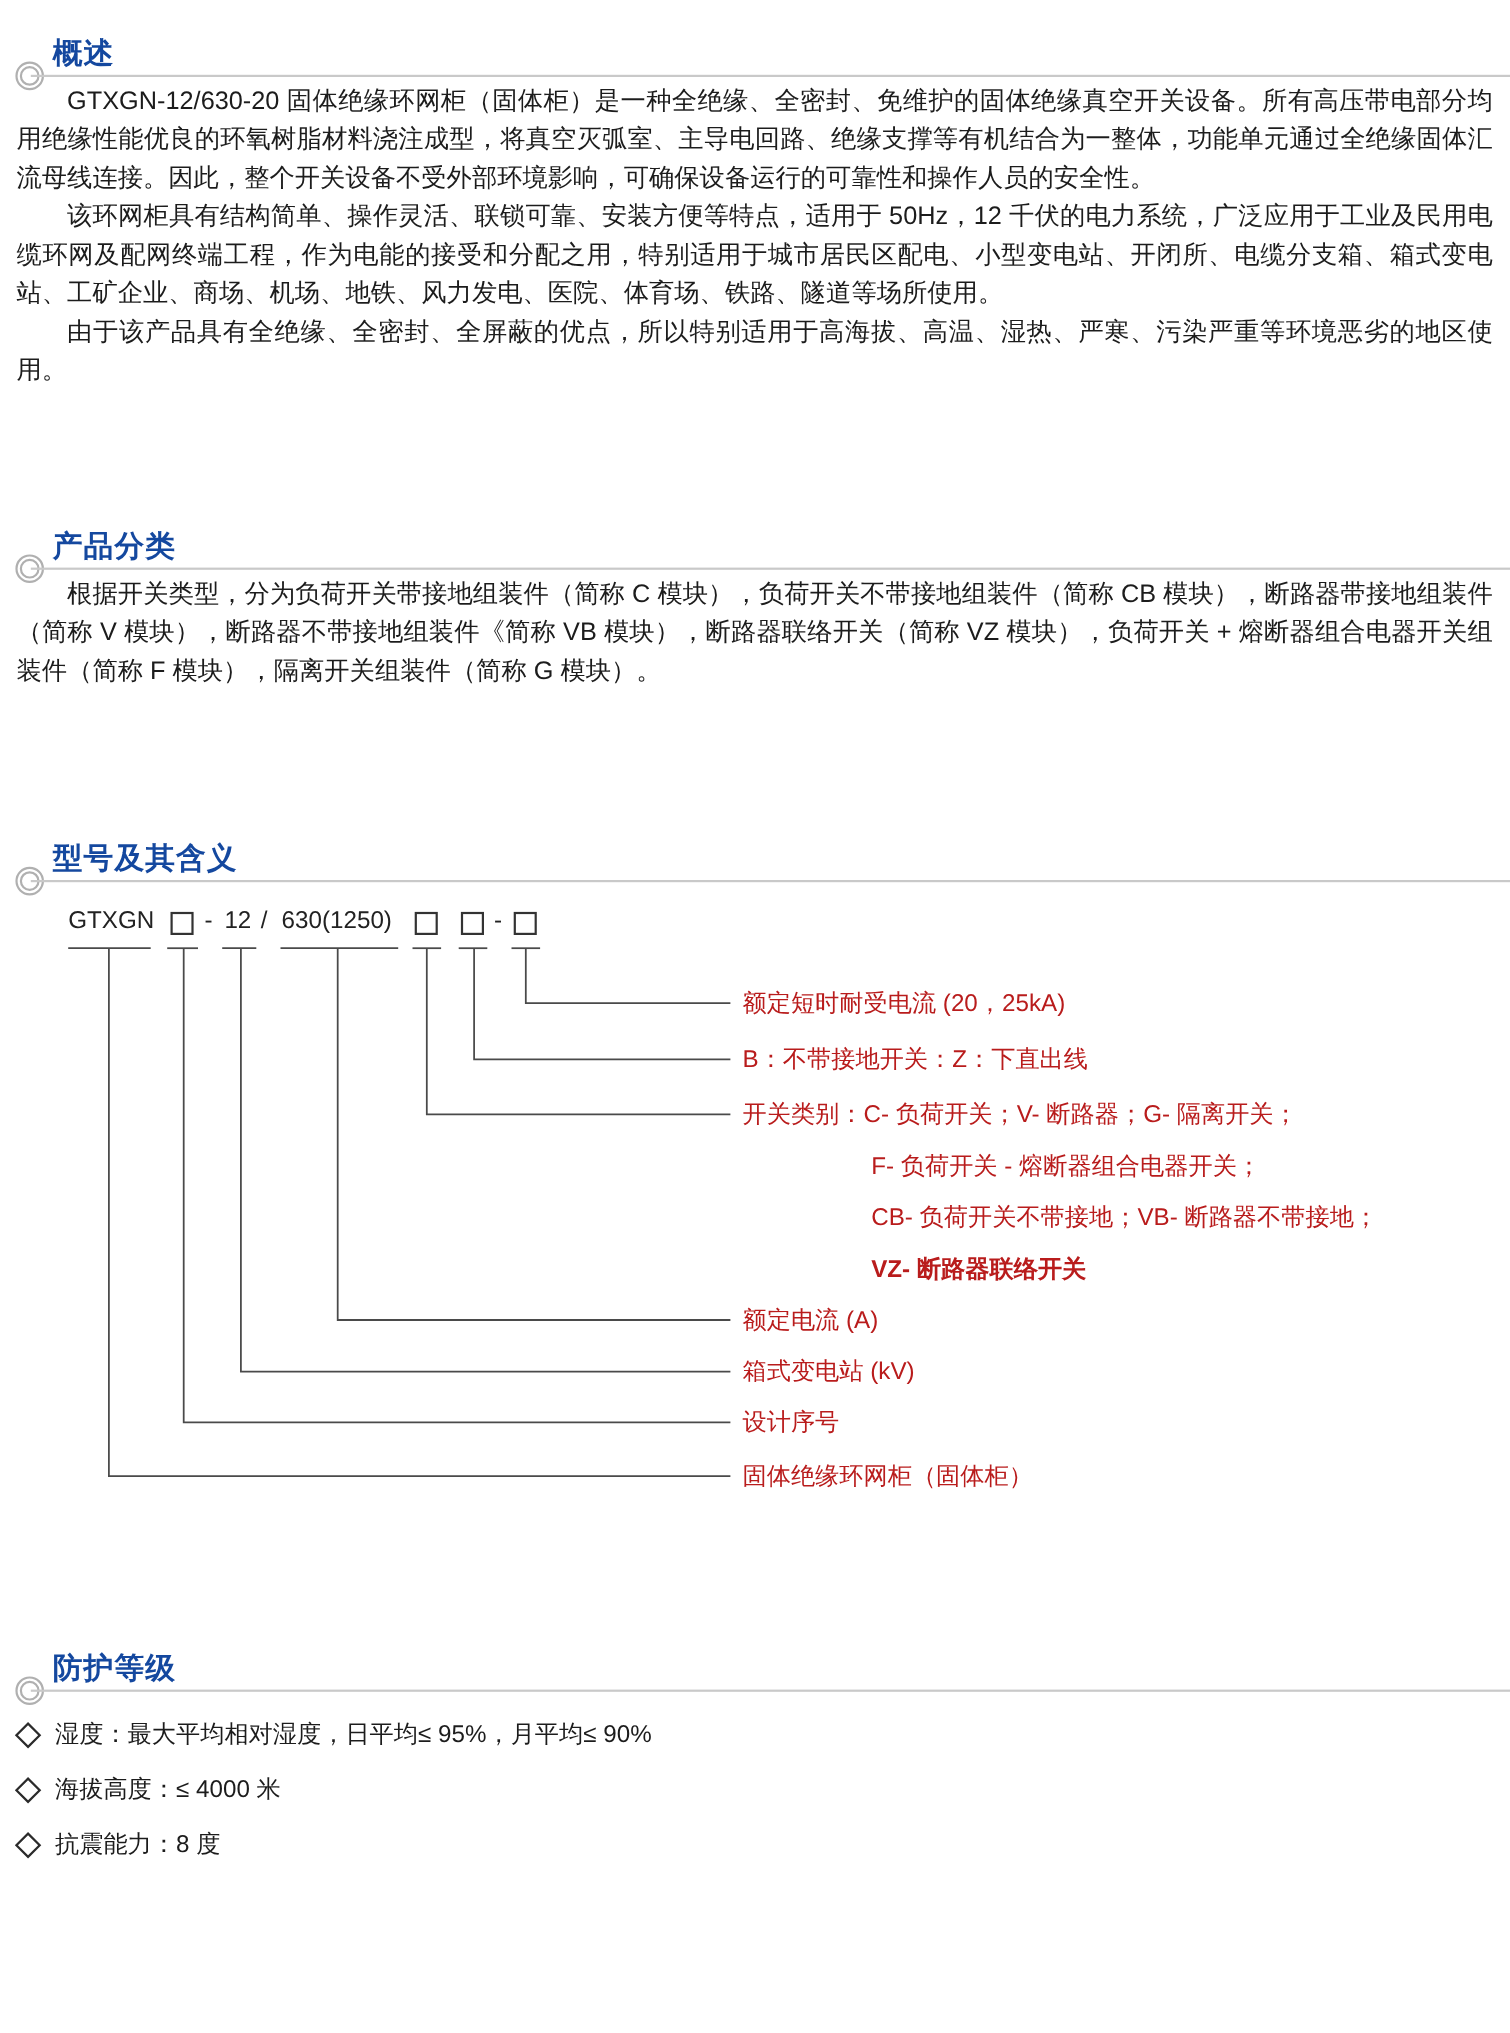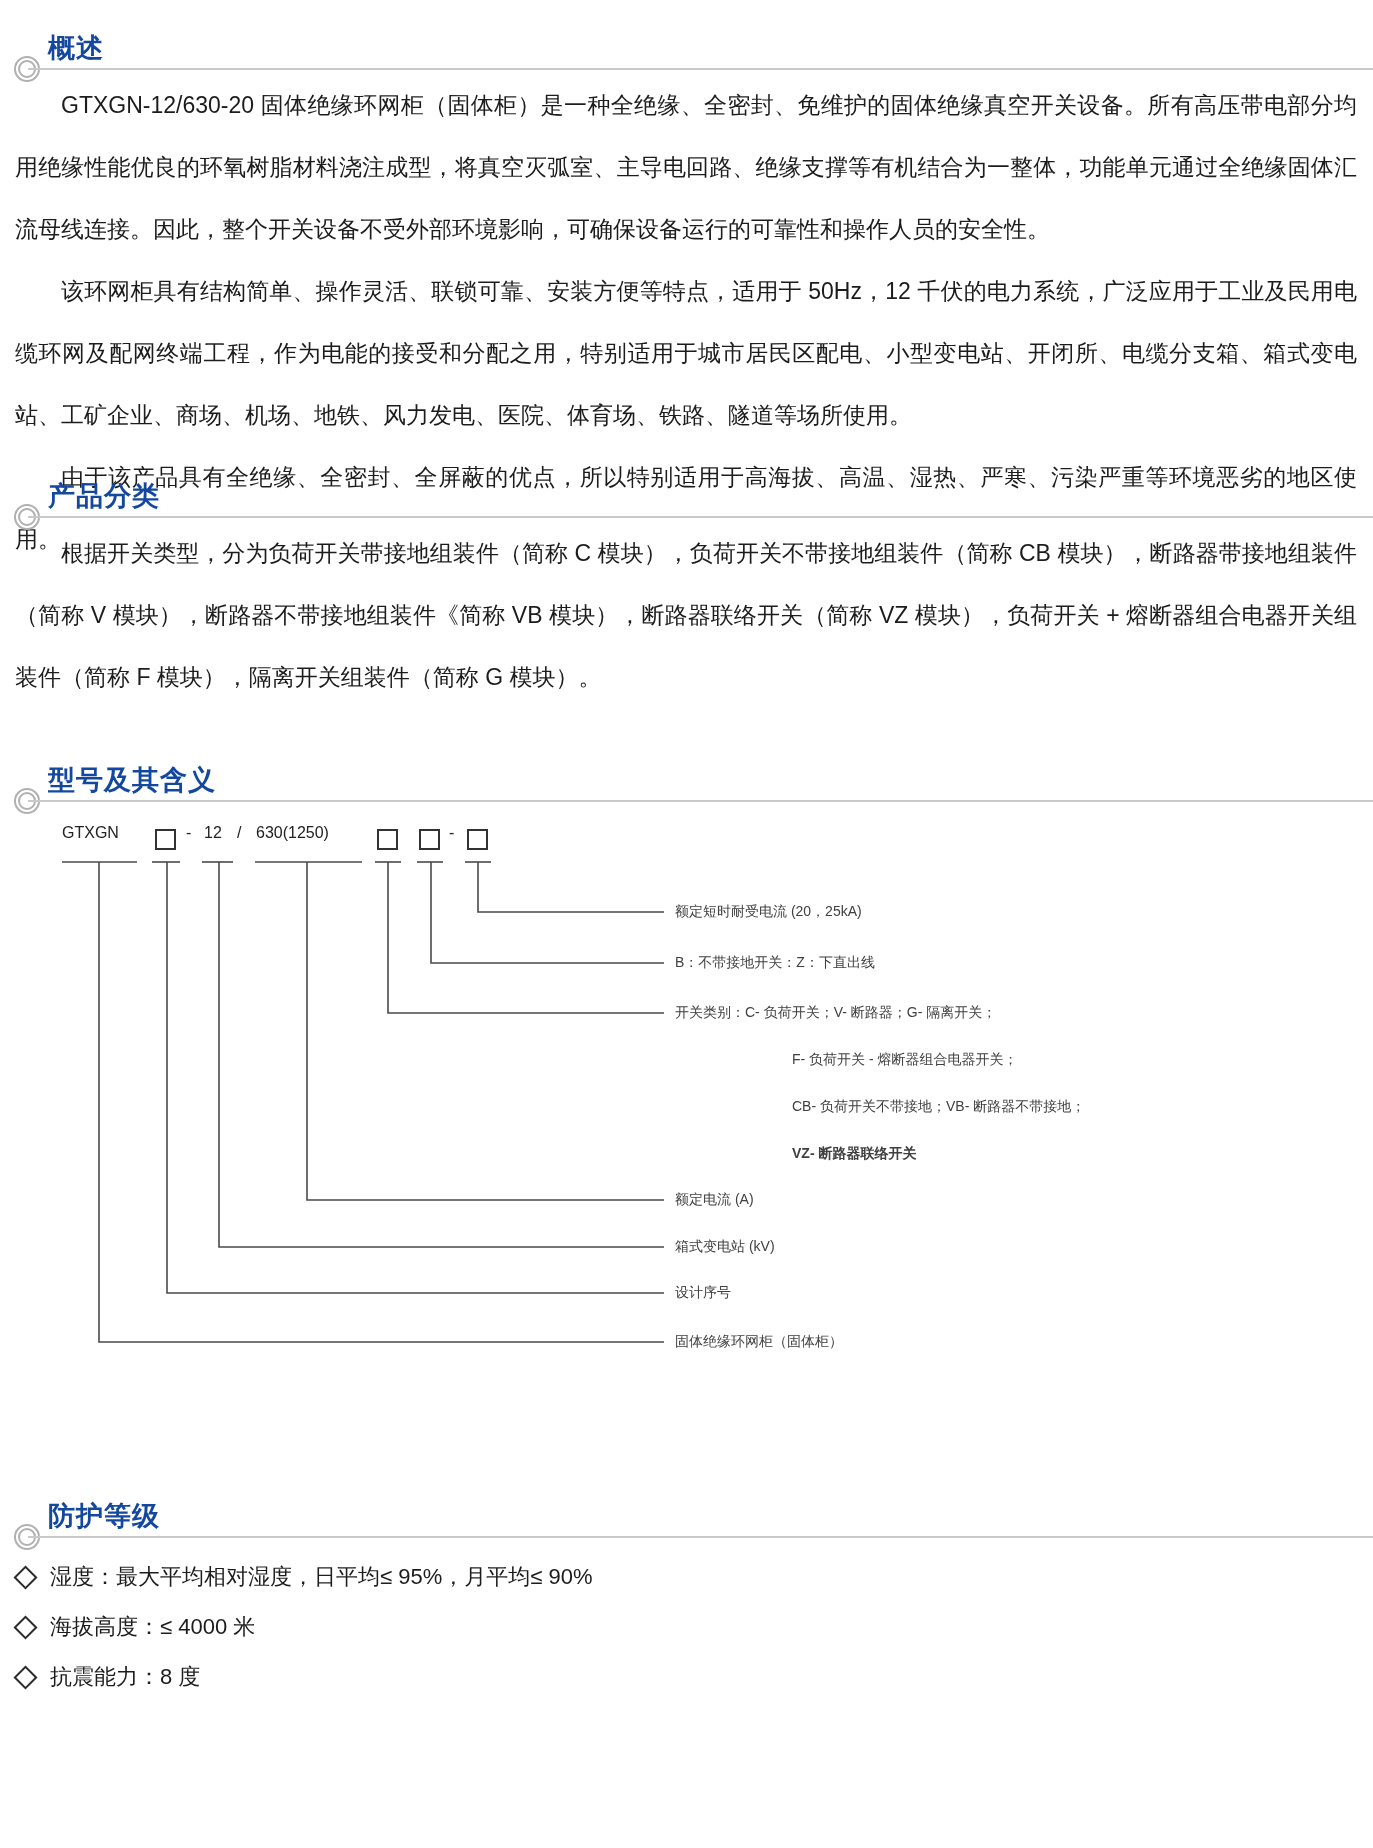--- a/index.html
+++ b/index.html
@@ -22,34 +22,34 @@
   .sec-circle{
     position:absolute;left:14px;top:26px;width:26px;height:26px;
     border:2px solid #b0b0b0;border-radius:50%;box-sizing:border-box;background:#fff;
   }
   .sec-circle::after{
     content:"";position:absolute;inset:2px;border:2px solid #b0b0b0;border-radius:50%;
   }
   
   .textblock{position:absolute;left:15px;right:16px;}
   .para{
-    margin:0;font-size:23px;line-height:62px;text-align:justify;
+    margin:0;font-size:23px;line-height:35px;text-align:justify;
     text-indent:2em;color:#1c1c1c;
   }
   
   .diagram{position:absolute;top:820px;left:0;width:1373px;height:580px;}
   .diagram svg{position:absolute;top:0;left:0;}
-  .mseg{position:absolute;top:4px;font-size:16px;color:#222;white-space:nowrap;}
+  .mseg{position:absolute;top:4px;font-size:22px;color:#222;white-space:nowrap;}
   .mbox{
     position:absolute;top:9px;width:21px;height:21px;
     border:2px solid #333;box-sizing:border-box;background:#fff;
   }
   .dg-label{
     position:absolute;left:675px;transform:translateY(-50%);
-    font-size:14px;color:#404040;white-space:nowrap;
+    font-size:22px;color:#b91c1c;white-space:nowrap;
   }
   .dg-label.indent{left:792px;}
   
   .cond-list{position:absolute;left:0;right:16px;top:1552px;}
   .cond-row{display:flex;align-items:center;height:50px;font-size:22px;color:#1c1c1c;}
   .diamond{
     flex:none;width:13px;height:13px;border:2px solid #2b2b2b;
     transform:rotate(45deg);margin:0 16px 0 17px;background:#fff;
   }
 </style>

